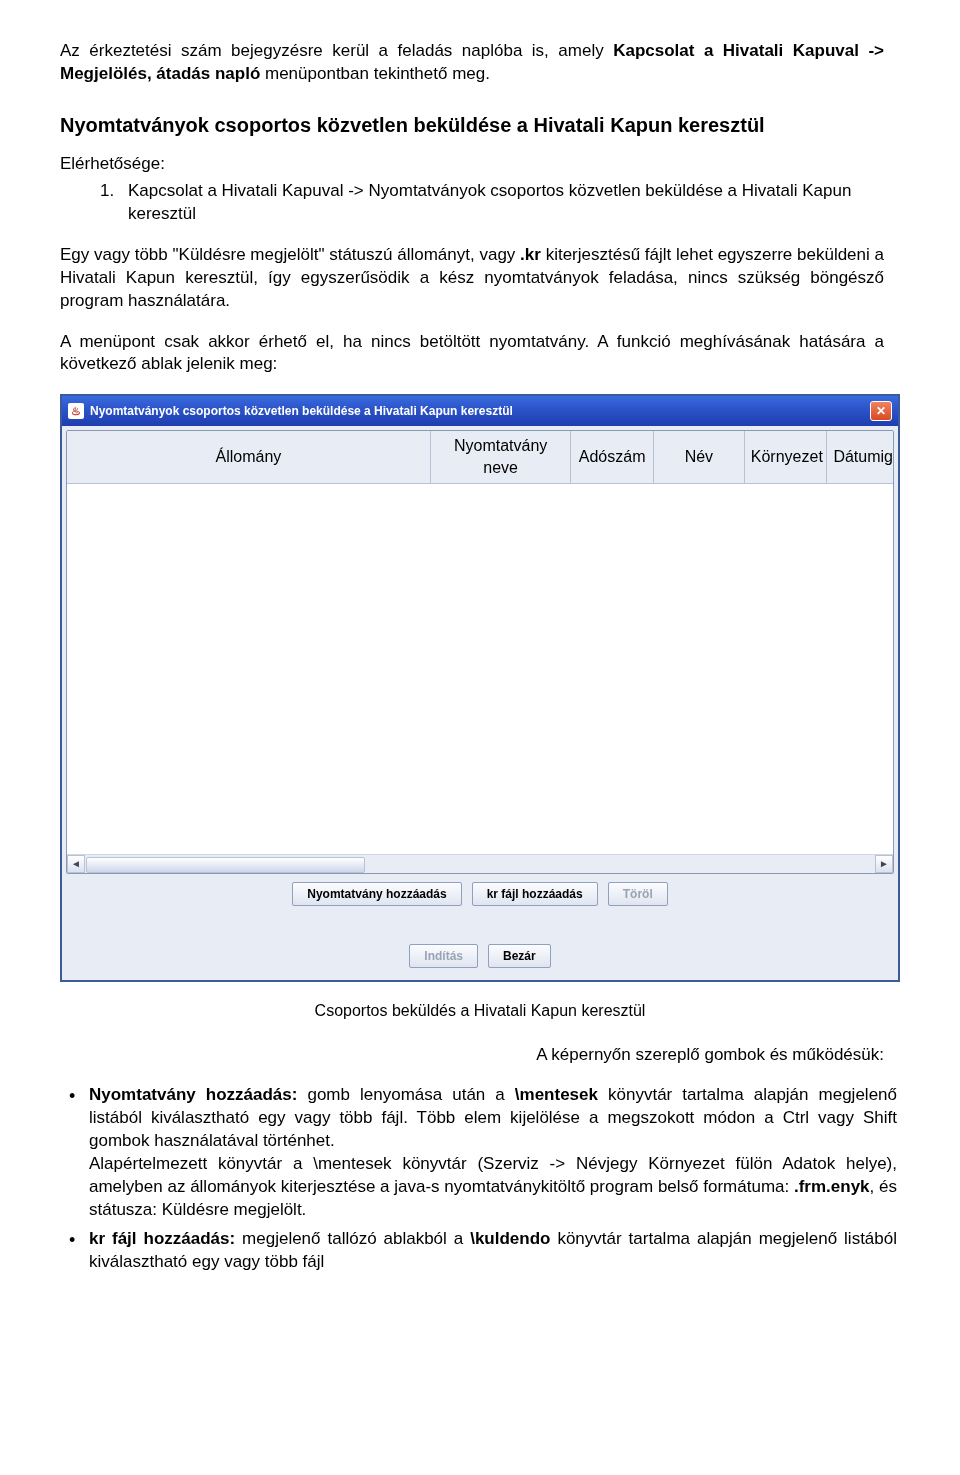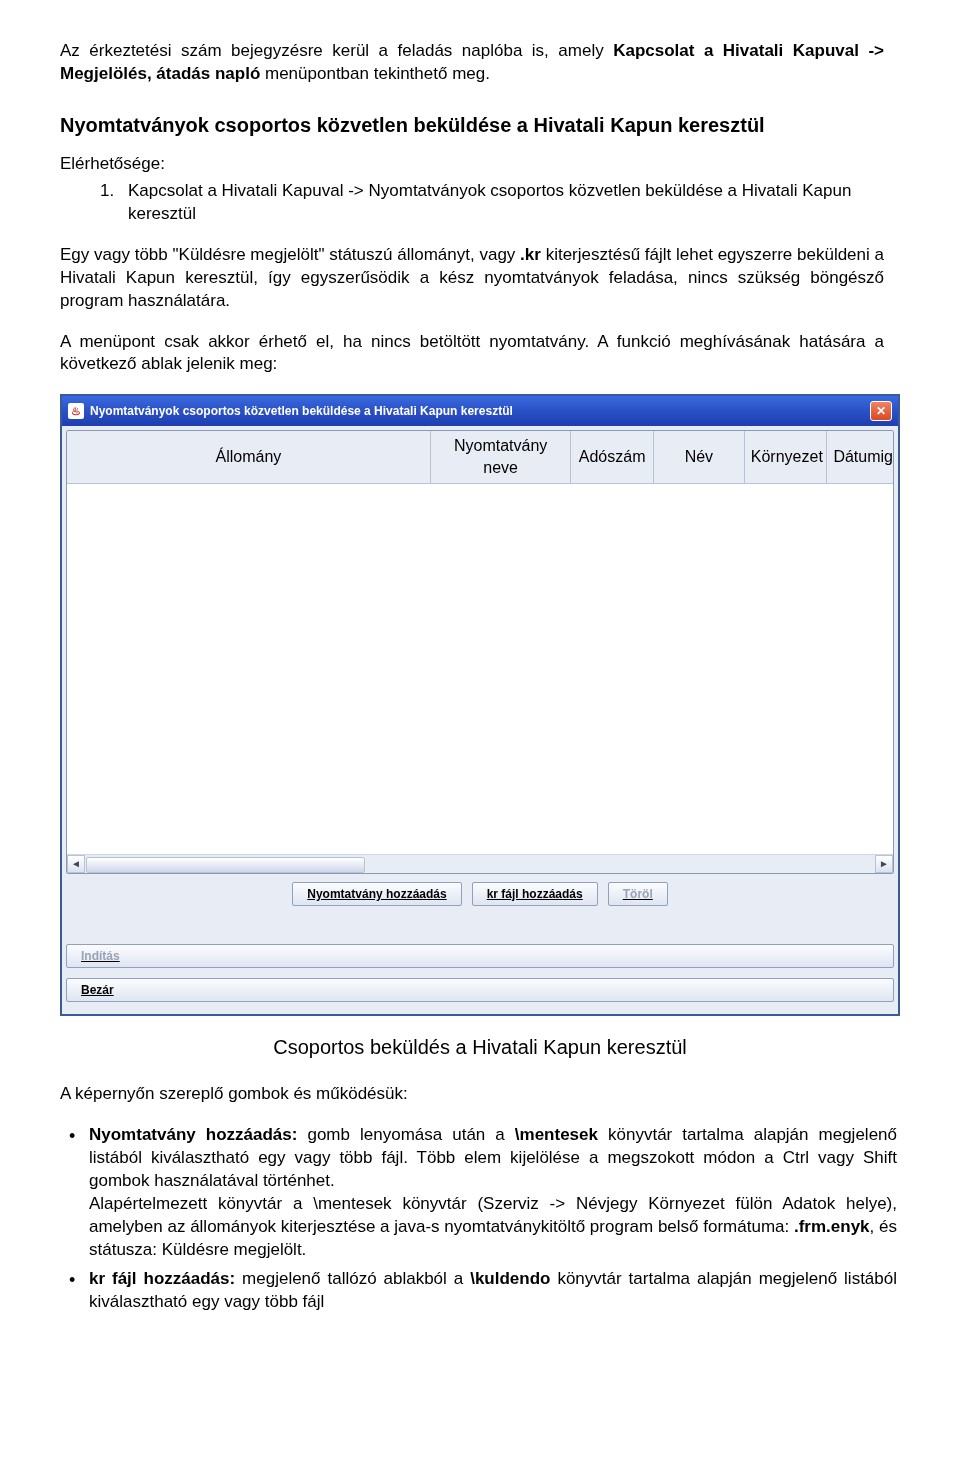--- a/index.html
+++ b/index.html
@@ -112,40 +112,39 @@
   .hscroll .thumb {
     position:absolute; left:0; top:0;
     width: 35%; height:14px; margin:1px;
     background: linear-gradient(#fff,#cdd7ea);
     border:1px solid #b8c2d4;
     border-radius:2px;
   }
   .button-row {
     display:flex; justify-content:center; gap: 10px;
     padding: 8px 0;
-    text-decoration: underline;
   }
   .btn {
     background: linear-gradient(#fbfcfe, #dfe5f0);
     border: 1px solid #8fa0c0;
     border-radius: 2px;
     padding: 3px 14px;
     font-size: 12px;
     font-weight: bold;
     color: #000;
     cursor: pointer;
     font-family: Tahoma, Verdana, sans-serif;
   }
   .btn.disabled {
     color: #9aa3b5;
     cursor: default;
   }
   .caption {
     text-align: center;
-    font-size: 20px;
+    font-size: 16px;
     margin: 8px 0 22px 0;
   }
   ul.bullets {
     list-style: none;
     padding: 0;
     margin: 3px;
   }
   ul.bullets > li {
     position: relative;
     padding-left: 26px;
@@ -219,30 +218,30 @@
           <div class="thumb"></div>
         </div>
         <div class="arrow">►</div>
       </div>
     </div>
     <div class="button-row" id="btn-row-1">
         <div class="btn">Nyomtatvány hozzáadás</div>
         <div class="btn">kr fájl hozzáadás</div>
         <div class="btn disabled">Töröl</div>
       </div>
-    <div class="button-row" id="btn-row-2" style="padding-top:30px;flex-direction:column;">
+    <div class="button-row" id="btn-row-2" style="padding-top:30px;">
         <div class="btn disabled">Indítás</div>
         <div class="btn">Bezár</div>
       </div>
   </div>
 </div>
 
 <div class="caption">Csoportos beküldés a Hivatali Kapun keresztül</div>
 
-<p style="text-align:left;">A képernyőn szereplő gombok és működésük:</p>
+<p style="text-align:right;">A képernyőn szereplő gombok és működésük:</p>
 
 <ul class="bullets">
   <li>
     <span class="bold">Nyomtatvány hozzáadás:</span><span> gomb lenyomása után a </span><span class="bold">\mentesek</span><span> könyvtár tartalma alapján megjelenő listából kiválasztható egy vagy több fájl. Több elem kijelölése a megszokott módon a Ctrl vagy Shift gombok használatával történhet.</span>
     <br>
     <span>Alapértelmezett könyvtár a \mentesek könyvtár (Szerviz -&gt; Névjegy Környezet fülön Adatok helye), amelyben az állományok kiterjesztése a java-s nyomtatványkitöltő program belső formátuma: </span><span class="bold">.frm.enyk</span><span>, és státusza: Küldésre megjelölt.</span>
   </li>
   <li>
     <span class="bold">kr fájl hozzáadás:</span><span> megjelenő tallózó ablakból a </span><span class="bold">\kuldendo</span><span> könyvtár tartalma alapján megjelenő listából kiválasztható egy vagy több fájl</span>
   </li>

